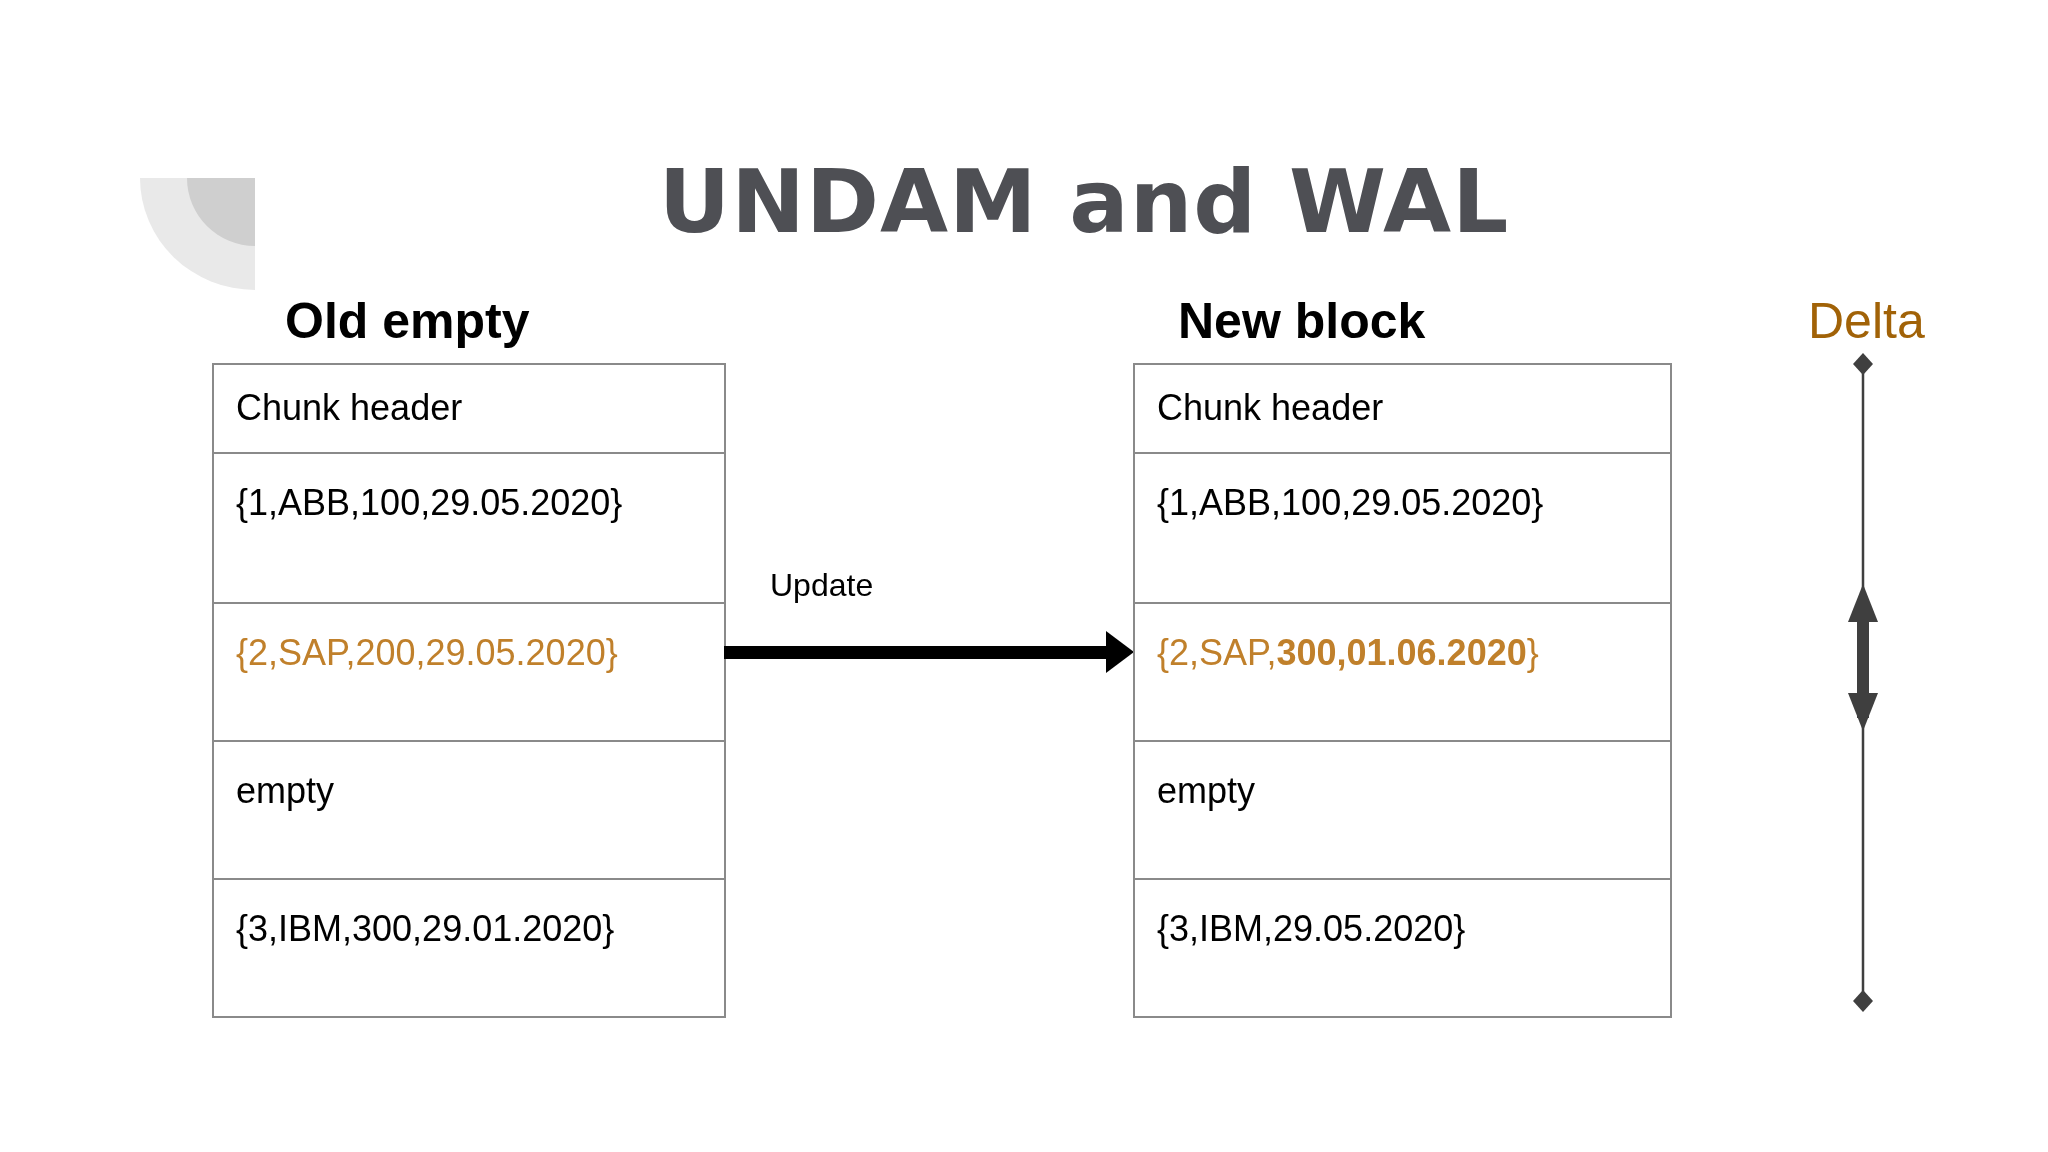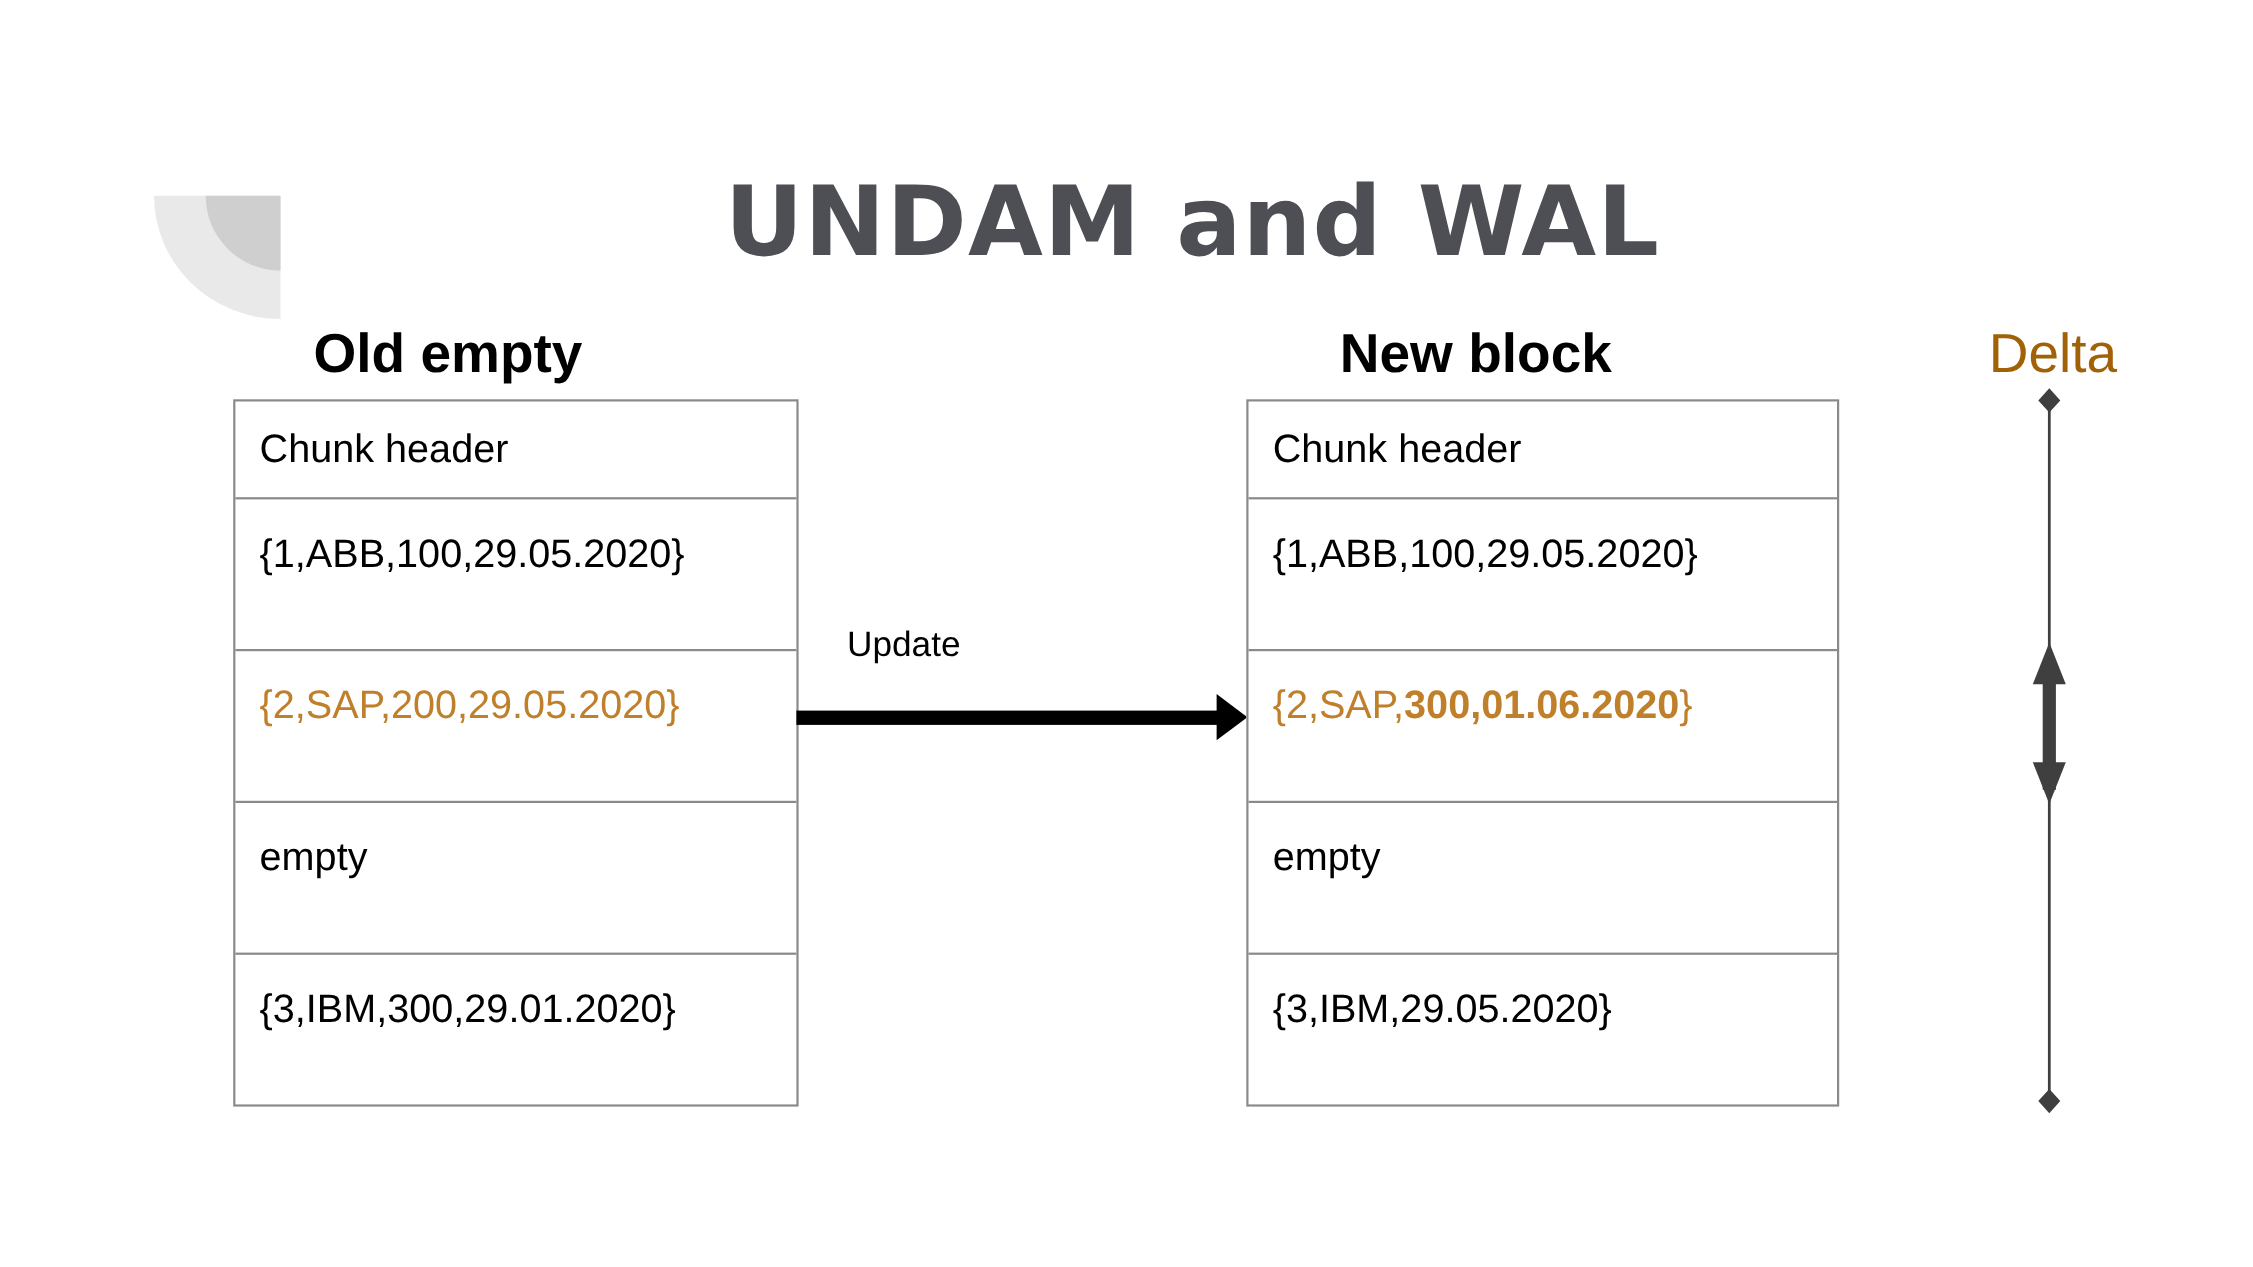--- a/index.html
+++ b/index.html
@@ -33,21 +33,21 @@
     font-family: "DejaVu Sans", "Liberation Sans", sans-serif;
     font-size: 88px; font-weight: bold; letter-spacing: 1px;
     color: #4E4F54; line-height: 1.1;
   }
 
   .block-label {
     position: absolute; top: 294px;
     font-size: 50px; font-weight: bold; color: #000000; line-height: 1.1;
   }
   .block-label.old { left: 285px; }
-  .block-label.new { left: 1218px; }
+  .block-label.new { left: 1178px; }
 
   .delta-label {
     position: absolute; left: 1808px; top: 294px;
     font-size: 50px; color: #a16207; line-height: 1.1;
   }
 
   .block-table {
     position: absolute; top: 363px;
     box-sizing: border-box;
     border: 2px solid #8A8A8A;
@@ -64,21 +64,21 @@
     line-height: 42px;
     padding: 28px 10px 0 22px;
     white-space: nowrap;
   }
   .trow.header {
     height: 87px;
     border-top: none;
     padding: 0 25px 0 22px;
     line-height: 85px;
   }
-  .highlight { color: #C0802B; }
+  .highlight { color: #C0802B; margin-top: 12px; }
   .changed { font-weight: bold; }
 
   .update-label {
     position: absolute; left: 770px; top: 568px; width: 270px;
     text-align: left; font-size: 32px; line-height: 1.1;
   }
   .update-arrow-line {
     position: absolute; left: 724px; top: 646px;
     width: 384px; height: 13px; background: #000000;
   }

